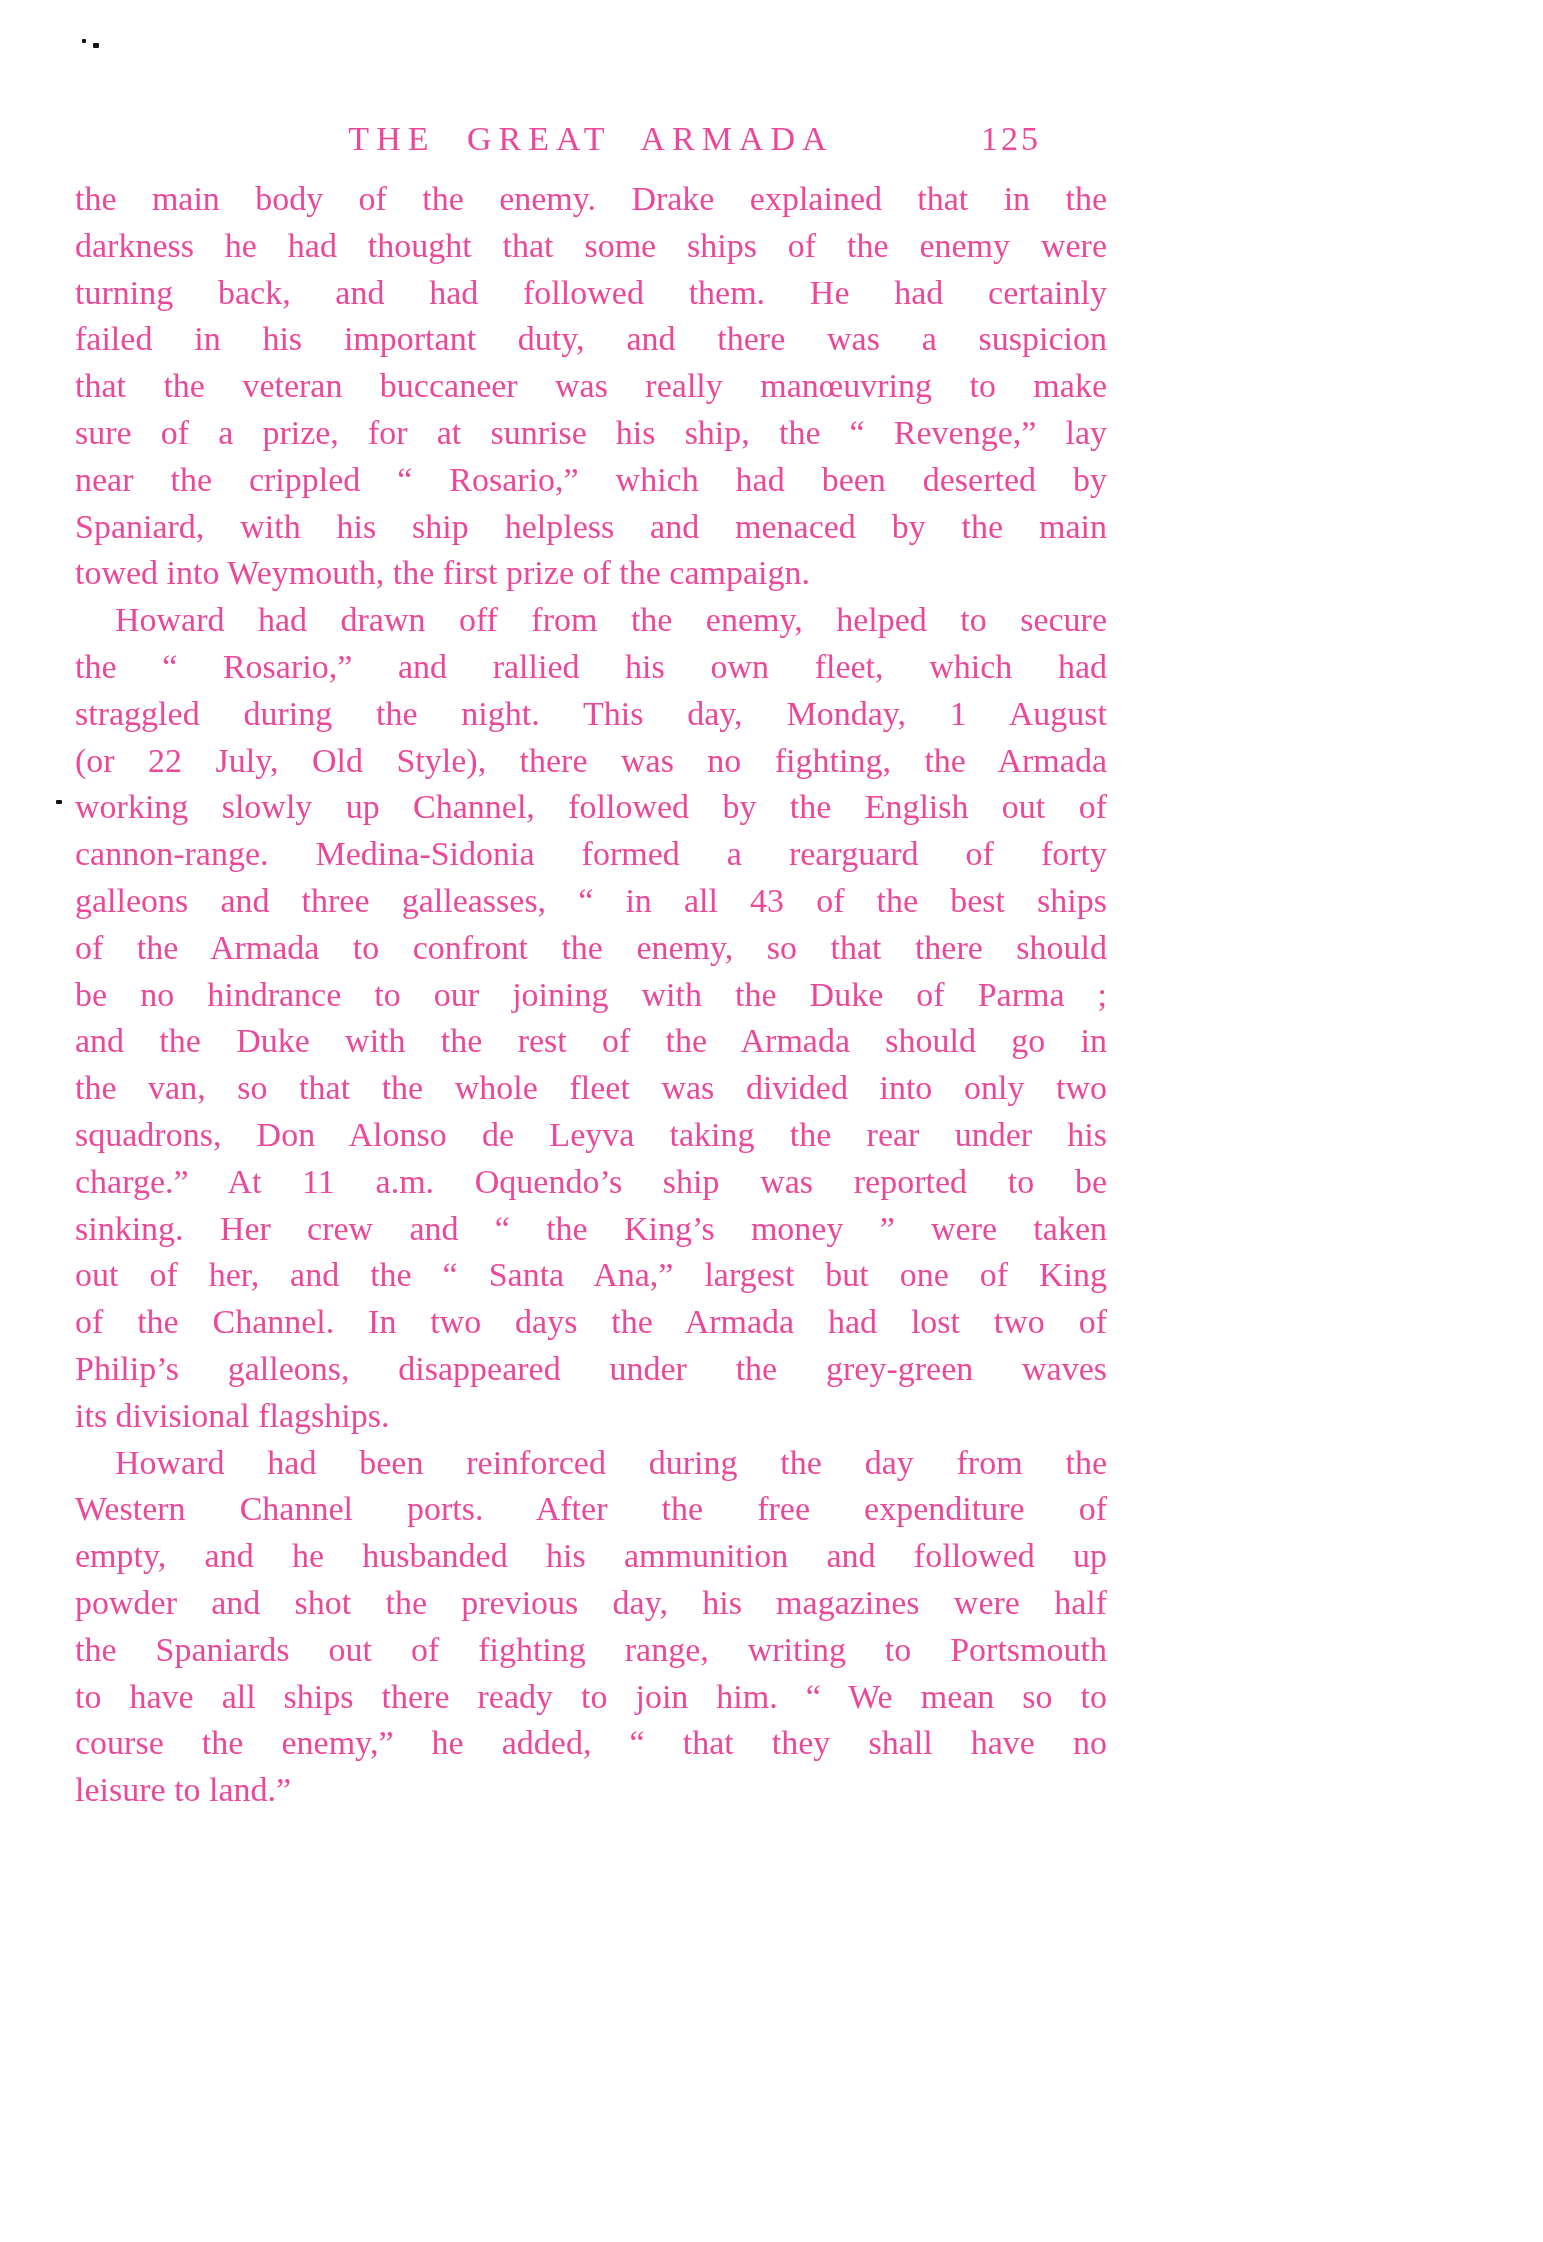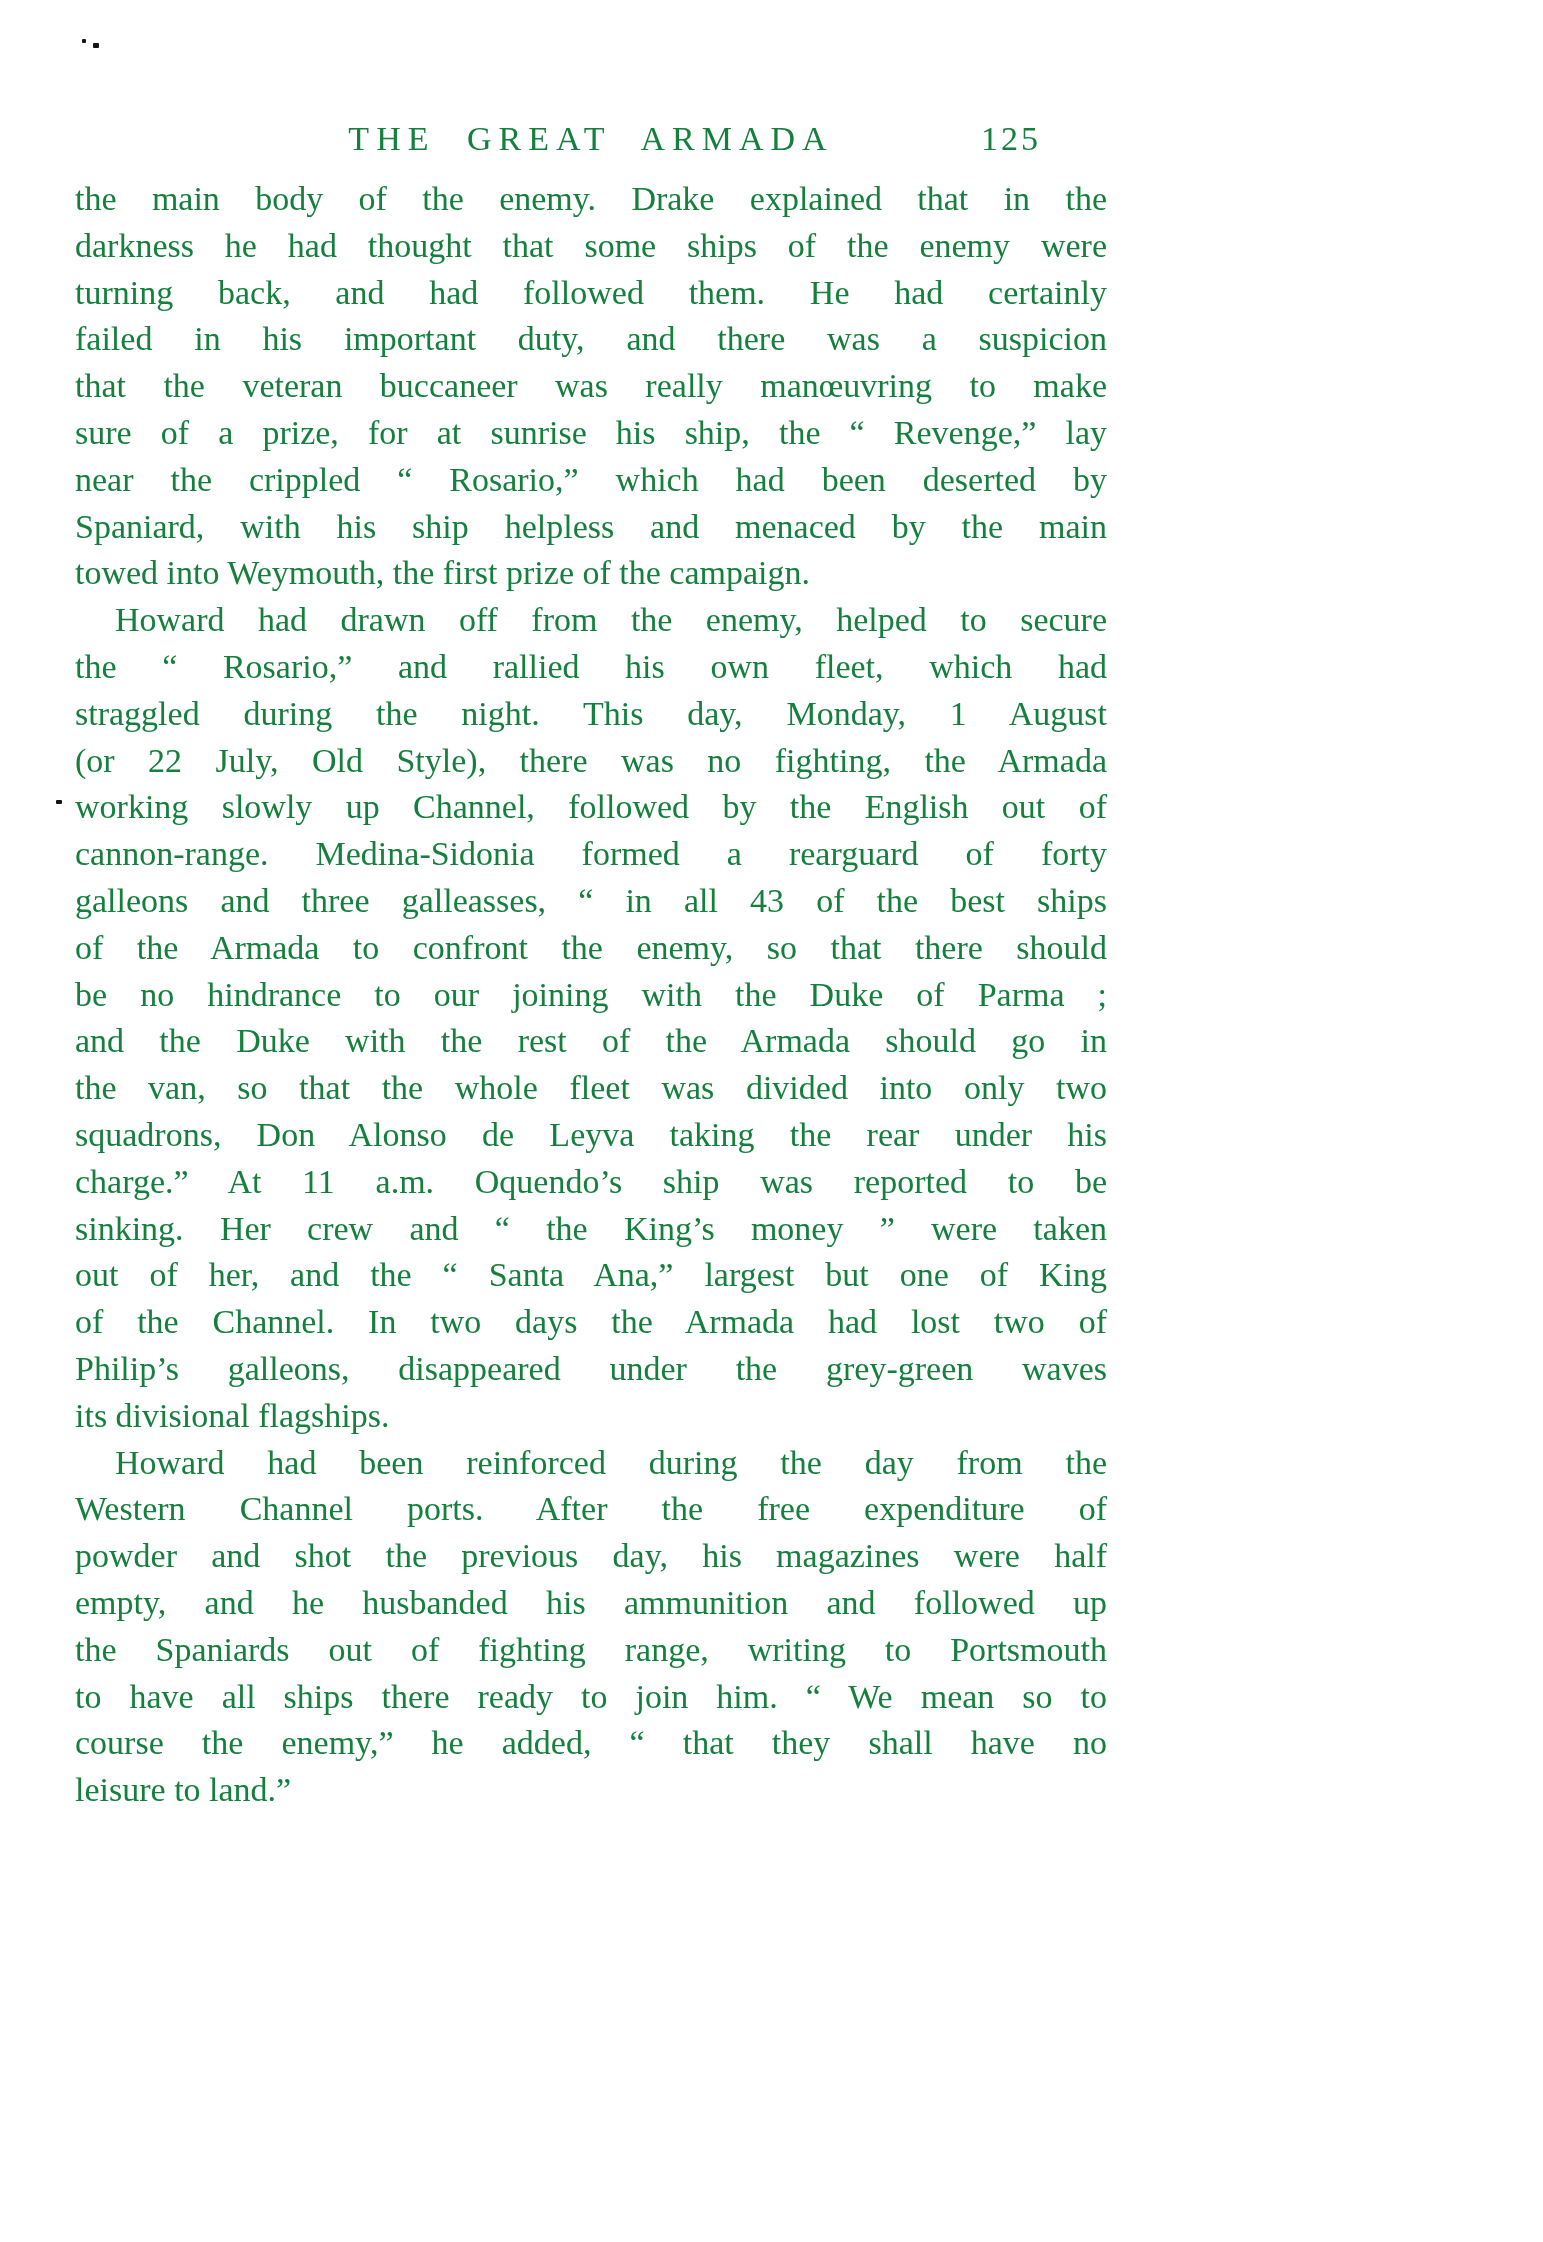--- a/index.html
+++ b/index.html
@@ -7,21 +7,21 @@
     padding: 0;
     background: #ffffff;
   }
   .page {
     position: relative;
     width: 1543px;
     height: 2242px;
     background: #ffffff;
     overflow: hidden;
     font-family: "Liberation Serif", "DejaVu Serif", serif;
-    color: #15803d;
+    color: #ec4899;
   }
   .speck {
     position: absolute;
     background: #161412;
     border-radius: 1px;
   }
   .speck.s1 { left: 82px;  top: 39px;  width: 4px; height: 4px; }
   .speck.s2 { left: 93px;  top: 43px;  width: 6px; height: 5px; }
   .speck.s3 { left: 56px;  top: 800px; width: 6px; height: 4px; }
   .running-head {
@@ -114,22 +114,22 @@
       <span class="line">sinking.  Her crew and “ the King’s money ” were taken</span>
       <span class="line">out of her, and the “ Santa Ana,” largest but one of King</span>
       <span class="line">of the Channel.  In two days the Armada had lost two of</span>
       <span class="line">Philip’s galleons, disappeared under the grey-green waves</span>
       <span class="line last">its divisional flagships.</span>
     </p>
 
     <p class="para">
       <span class="line indent">Howard had been reinforced during the day from the</span>
       <span class="line">Western Channel ports.  After the free expenditure of</span>
+      <span class="line">empty, and he husbanded his ammunition and followed up</span>
       <span class="line">powder and shot the previous day, his magazines were half</span>
-      <span class="line">empty, and he husbanded his ammunition and followed up</span>
       <span class="line">the Spaniards out of fighting range, writing to Portsmouth</span>
       <span class="line">to have all ships there ready to join him.  “ We mean so to</span>
       <span class="line">course the enemy,” he added, “ that they shall have no</span>
       <span class="line last">leisure to land.”</span>
     </p>
 
   </main>
 </div>
 
 </body></html>

